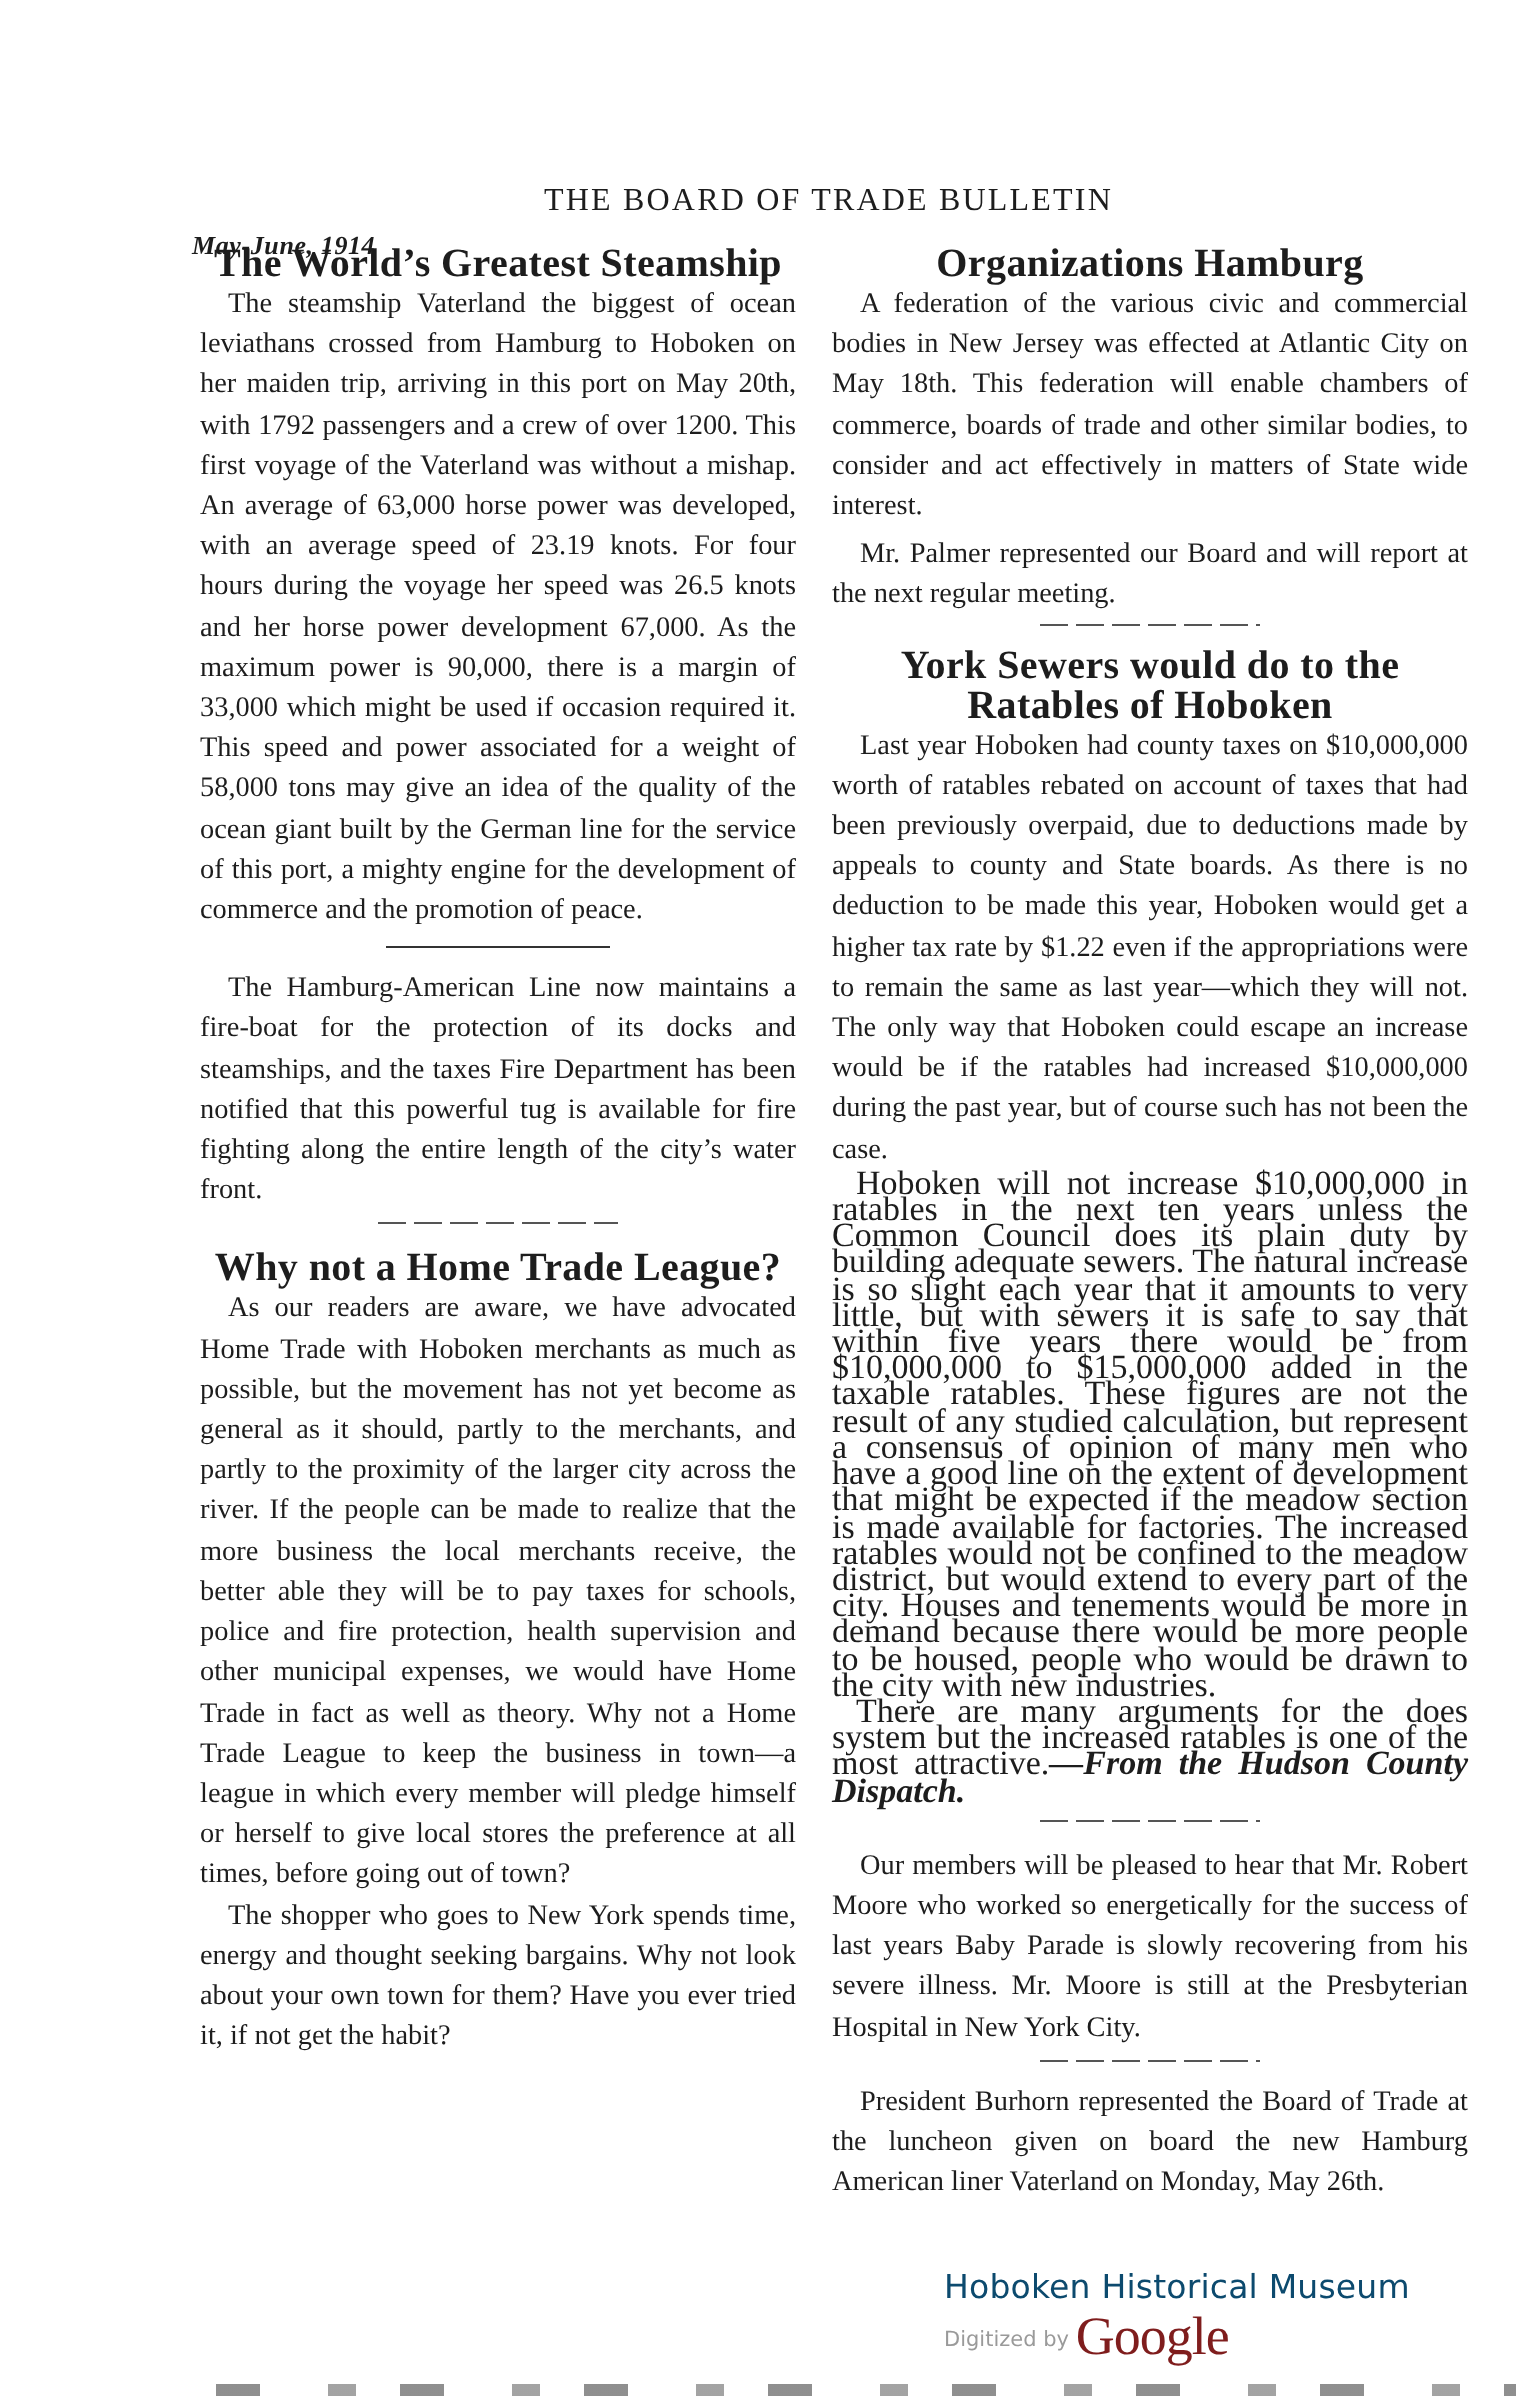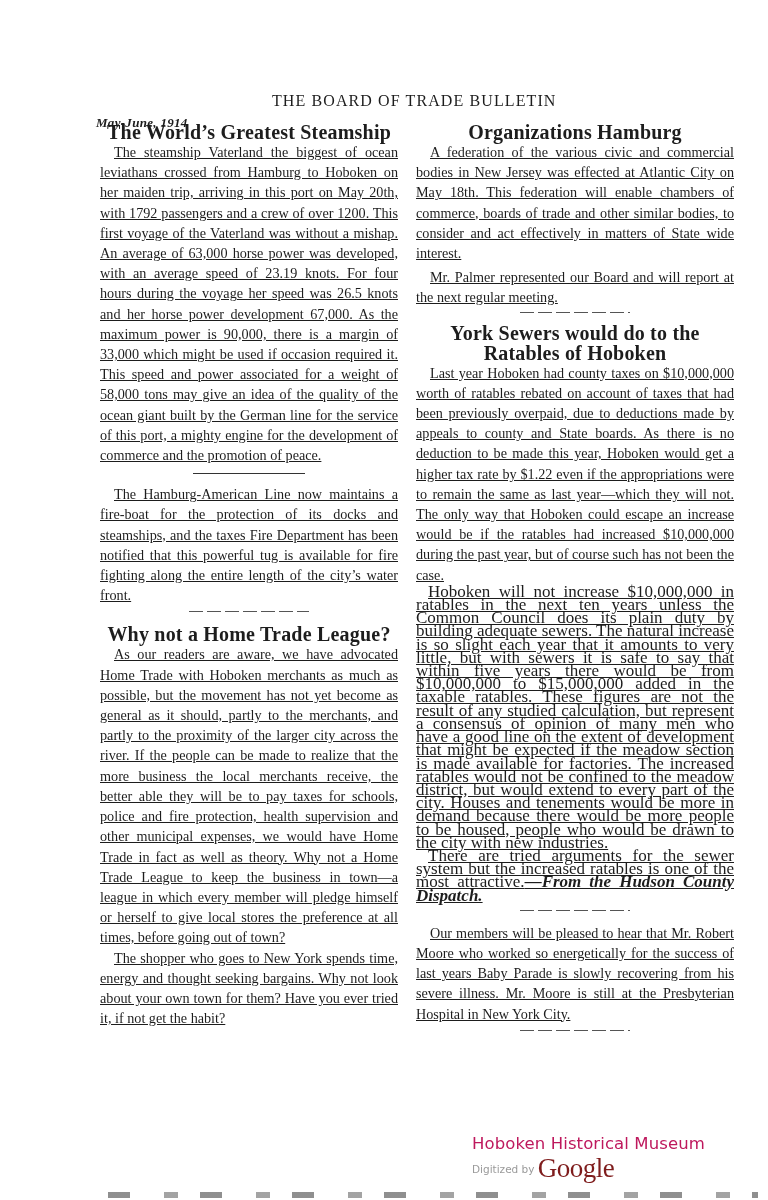--- a/index.html
+++ b/index.html
@@ -10,29 +10,29 @@
   .running-head { position: absolute; top: 92px; left: 96px; width: 640px; height: 20px; }
   .running-head .date { position: absolute; left: 0; top: 0; font-style: italic; font-weight: bold; font-size: 13px; letter-spacing: 0.3px; margin-top: 23px; }
   .running-head .title { position: absolute; left: 176px; top: 0; font-size: 16px; letter-spacing: 1.1px; }
 
   .col { position: absolute; top: 122px; }
   .col-left { left: 100px; width: 298px; }
   .col-right { left: 416px; width: 318px; }
 
   h2 { margin: 0; font-weight: bold; text-align: center; font-size: 20px; line-height: 20px; letter-spacing: 0.2px; }
   p { margin: 0; text-align: justify; font-size: 14.2px; line-height: 20.2px; }
-  p.indent { text-indent: 14px; text-decoration: underline; }
+  p.indent { text-indent: 14px; }
   .small p { font-size: 17px; line-height: 13.2px; }
   .small p.indent { text-indent: 12px; }
   .rule { height: 1px; background: #333; margin: 6px auto 10px auto; }
   .rule.dash { background: repeating-linear-gradient(90deg, #555 0 14px, transparent 14px 18px); }
   .attribution { font-style: italic; font-weight: bold; }
 
   .watermark { position: absolute; left: 472px; top: 1134px; }
-  .watermark .museum { font-family: "DejaVu Sans", sans-serif; font-size: 16.5px; color: #be185d; letter-spacing: 0.1px; }
+  .watermark .museum { font-family: "DejaVu Sans", sans-serif; font-size: 16.5px; color: #0c4a6e; letter-spacing: 0.1px; }
   .watermark .digitized { margin-top: 0px; font-family: "DejaVu Sans", sans-serif; color: #9a9a9a; font-size: 10.5px; }
   .watermark .google { font-family: "Liberation Serif", serif; font-size: 27px; color: #7f1d1d; vertical-align: -4px; letter-spacing: -0.5px; }
 
   .bottom-strip { position: absolute; left: 108px; top: 1192px; width: 650px; height: 6px;
     background: repeating-linear-gradient(90deg, #444 0 22px, transparent 22px 56px, #666 56px 70px, transparent 70px 92px); opacity: 0.6; }
 </style>
 </head>
 <body>
 
 <div class="running-head">
@@ -62,28 +62,31 @@
     <h2>Organizations Hamburg</h2>
     <p class="indent">A federation of the various civic and commercial bodies in New Jersey was effected at Atlantic City on May 18th. This federation will enable chambers of commerce, boards of trade and other similar bodies, to consider and act effectively in matters of State wide interest.</p>
     <p class="indent" style="margin-top:4px;">Mr. Palmer represented our Board and will report at the next regular meeting.</p>
   </section>
   <div class="rule dash" style="width:110px; margin-top:4px; margin-bottom:10px;"></div>
   <section>
     <h2>York Sewers would do to the Ratables of Hoboken</h2>
     <p class="indent">Last year Hoboken had county taxes on $10,000,000 worth of ratables rebated on account of taxes that had been previously overpaid, due to deductions made by appeals to county and State boards. As there is no deduction to be made this year, Hoboken would get a higher tax rate by $1.22 even if the appropriations were to remain the same as last year—which they will not. The only way that Hoboken could escape an increase would be if the ratables had increased $10,000,000 during the past year, but of course such has not been the case.</p>
     <div class="small">
       <p class="indent">Hoboken will not increase $10,000,000 in ratables in the next ten years unless the Common Council does its plain duty by building adequate sewers. The natural increase is so slight each year that it amounts to very little, but with sewers it is safe to say that within five years there would be from $10,000,000 to $15,000,000 added in the taxable ratables. These figures are not the result of any studied calculation, but represent a consensus of opinion of many men who have a good line on the extent of development that might be expected if the meadow section is made available for factories. The increased ratables would not be confined to the meadow district, but would extend to every part of the city. Houses and tenements would be more in demand because there would be more people to be housed, people who would be drawn to the city with new industries.</p>
-      <p class="indent"><span>There are tried arguments for the sewer system but the increased ratables is one of the most attractive.</span><span class="attribution">—From the Hudson County Dispatch.</span></p>
+      <p class="indent"><span>There are many arguments for the does system but the increased ratables is one of the most attractive.</span><span class="attribution">—From the Hudson County Dispatch.</span></p>
     </div>
   </section>
   <div class="rule dash" style="width:110px; margin-top:8px; margin-bottom:12px;"></div>
   <section>
     <p class="indent">Our members will be pleased to hear that Mr. Robert Moore who worked so energetically for the success of last years Baby Parade is slowly recovering from his severe illness. Mr. Moore is still at the Presbyterian Hospital in New York City.</p>
   </section>
   <div class="rule dash" style="width:110px; margin-top:6px; margin-bottom:10px;"></div>
+  <section>
+    <p class="indent">President Burhorn represented the Board of Trade at the luncheon given on board the new Hamburg American liner Vaterland on Monday, May 26th.</p>
+  </section>
 </div>
 
 <div class="watermark">
   <div class="museum">Hoboken Historical Museum</div>
   <div class="digitized">
     <span>Digitized by</span>
     <span class="google">Google</span>
   </div>
 </div>
 

